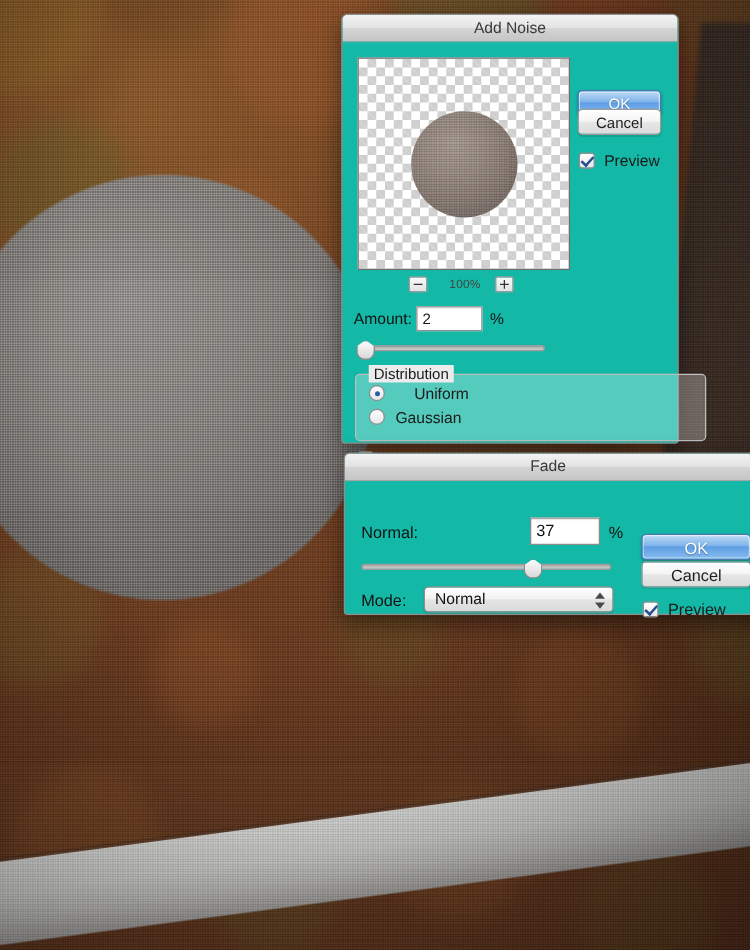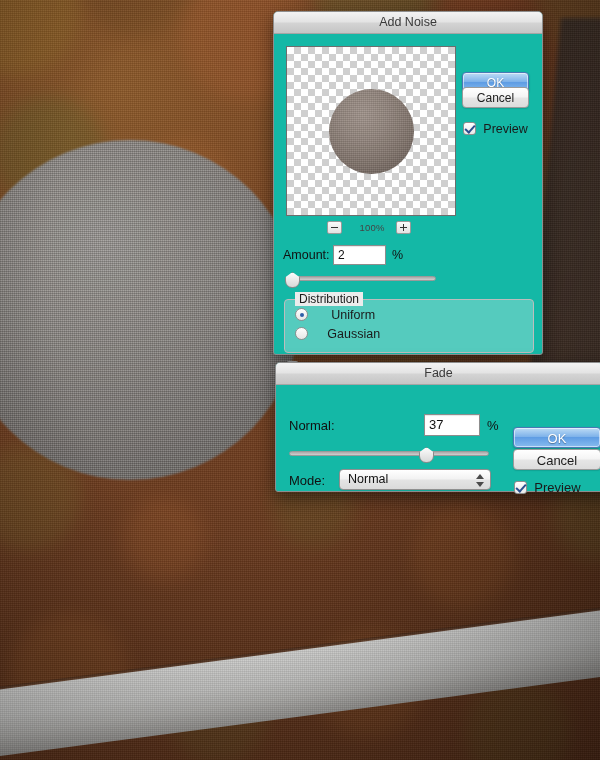--- a/index.html
+++ b/index.html
@@ -353,31 +353,31 @@
 
       <div class="lbl" style="left:9px; top:214px;text-align:center;">Amount:</div>
       <div class="field" style="position:absolute; left:59px; top:211px; width:53px; height:20px;">2</div>
       <div class="lbl" style="left:118px; top:214px;">%</div>
 
       <div class="slider" style="position:absolute; left:14px; top:236px; width:148px;">
         <div class="track"></div>
         <div class="thumb" id="amount-thumb" style="left: 2%;"></div>
       </div>
 
-      <div class="groupbox" style="left:10px; top:265px; width:248px; height:52px;">
+      <div class="groupbox" style="left:10px; top:265px; width:248px; height:52px;padding-left:31px;">
         <div class="groupbox-title">Distribution</div>
 
         <div style="position:absolute; left:10px; top:8px;">
           <span class="radio on"></span>
           <span style="margin-left:20px; font-size:12.5px;">Uniform</span>
         </div>
 
         <div style="position:absolute; left:10px; top:27px;">
           <span class="radio"></span>
-          <span style="margin-left:16px; font-size:12.5px;">Gaussian</span>
+          <span style="margin-left:5px; font-size:12.5px;">Gaussian</span>
         </div>
       </div>
 
       <div style="position:absolute; left:12px; top:327px;">
         <span class="chk on"></span>
         <span style="margin-left:4px; font-size:12.5px;">Monochromatic</span>
       </div>
 
       <div class="btn primary" style="position:absolute; left:188px; top:26px; width:67px; height:21px; line-height:21px;">OK</div>
       <div class="btn" style="position:absolute; left:188px; top:53px; width:67px; height:21px; line-height:21px;">Cancel</div>

